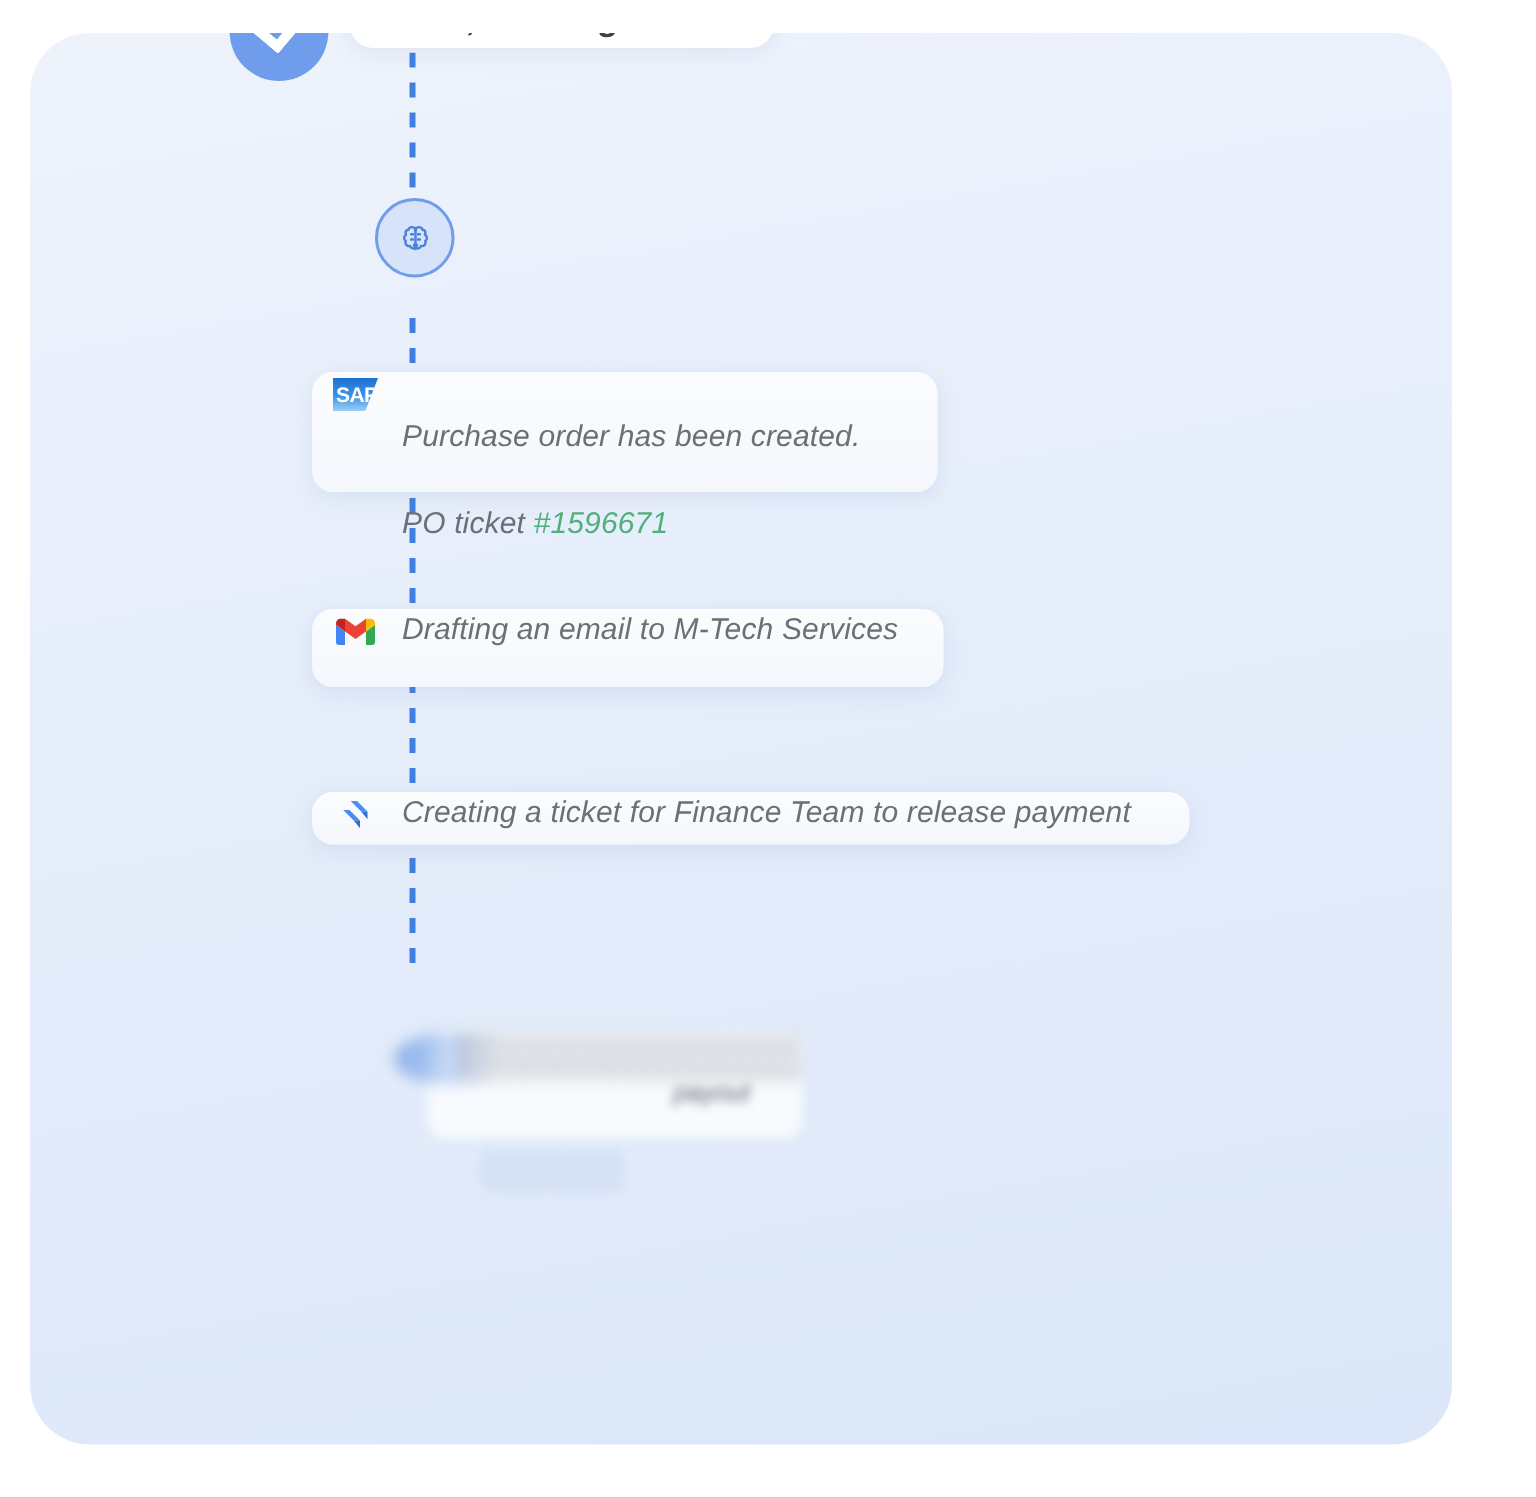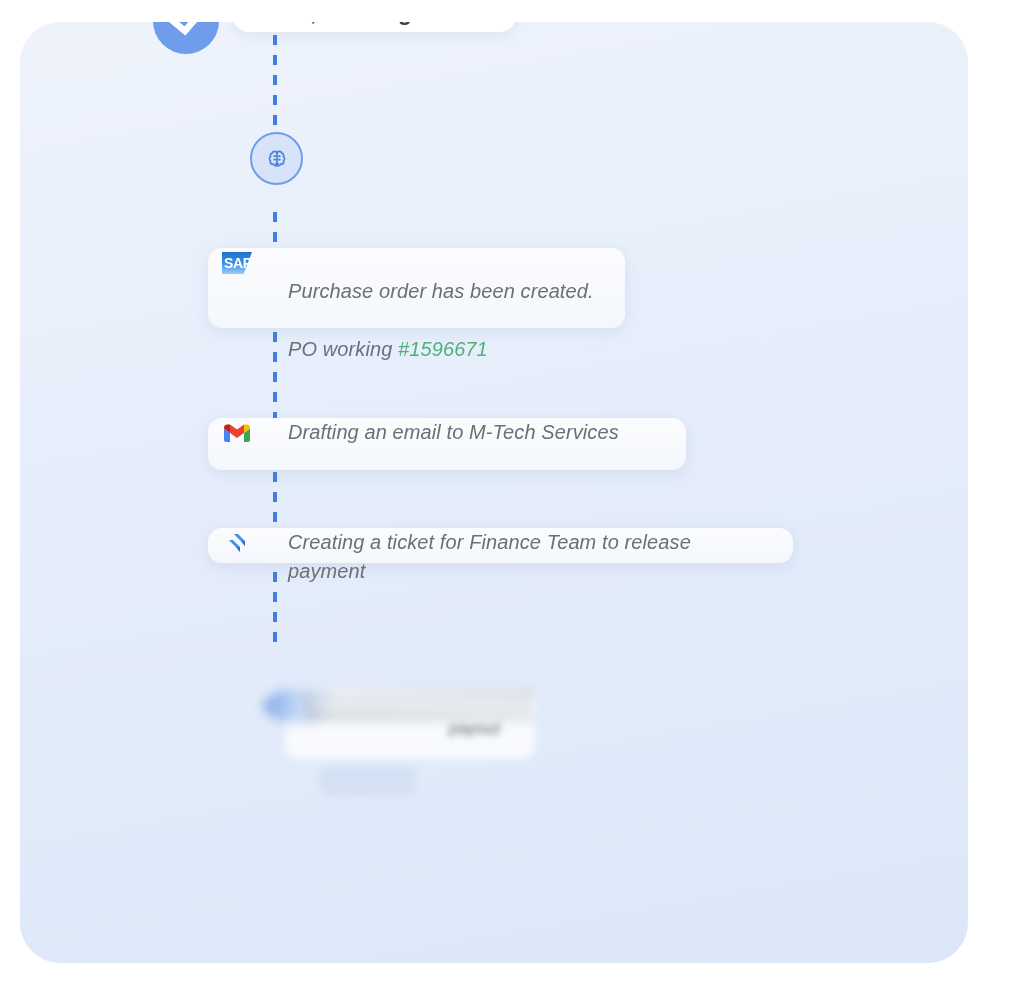--- a/index.html
+++ b/index.html
@@ -129,28 +129,27 @@
     margin-right: 16px;
   }
   .card-text {
     font-size: 20px;
     font-style: italic;
     font-weight: 500;
     color: #6b6f76;
     line-height: 1.45;
     letter-spacing: 0.1px;
     white-space: pre-line;
-    margin-left: 20px;
   }
   .card-text .accent {
     color: #4fb07a;
   }
 
   #card-sap   { left: 188px; top: 226px; width: 417px; height: 80px; }
-  #card-gmail { left: 188px; top: 396px; width: 478px; height: 52px; }
+  #card-gmail { left: 188px; top: 384px; width: 421px; height: 52px; }
   #card-jira  { left: 188px; top: 506px; width: 585px; height: 35px; }
 
   
   .sap-logo {
     width: 44px;
     height: 22px;
     position: relative;
     overflow: hidden;
   }
   .sap-logo .shape {
@@ -267,21 +266,21 @@
 
   <div id="card-sap" class="action-card">
     <div class="card-icon">
       <div class="sap-logo">
         <div class="shape"></div>
         <div class="word">SAP</div>
       </div>
     </div>
     <div class="card-text">
       <span>Purchase order has been created.</span><br>
-      <span>PO working </span><span class="accent">#1596671</span>
+      <span>PO ticket </span><span class="accent">#1596671</span>
     </div>
   </div>
 
   <div id="card-gmail" class="action-card">
     <div class="card-icon">
       <svg width="26" height="20" viewBox="0 0 52 40">
         <path d="M4 38h8V20l14 10 14-10v18h8a4 4 0 0 0 4-4V7a4 4 0 0 0-4-4h-2L26 19 6 3H4a4 4 0 0 0-4 4v27a4 4 0 0 0 4 4z" fill="#ffffff"></path>
         <path d="M4 38h8V20L0 11v23a4 4 0 0 0 4 4z" fill="#4285f4"></path>
         <path d="M40 38h8a4 4 0 0 0 4-4V11l-12 9v18z" fill="#34a853"></path>
         <path d="M0 11l12 9V3L6 3C2.7 3 0 5.7 0 9v2z" fill="#c5221f"></path>

